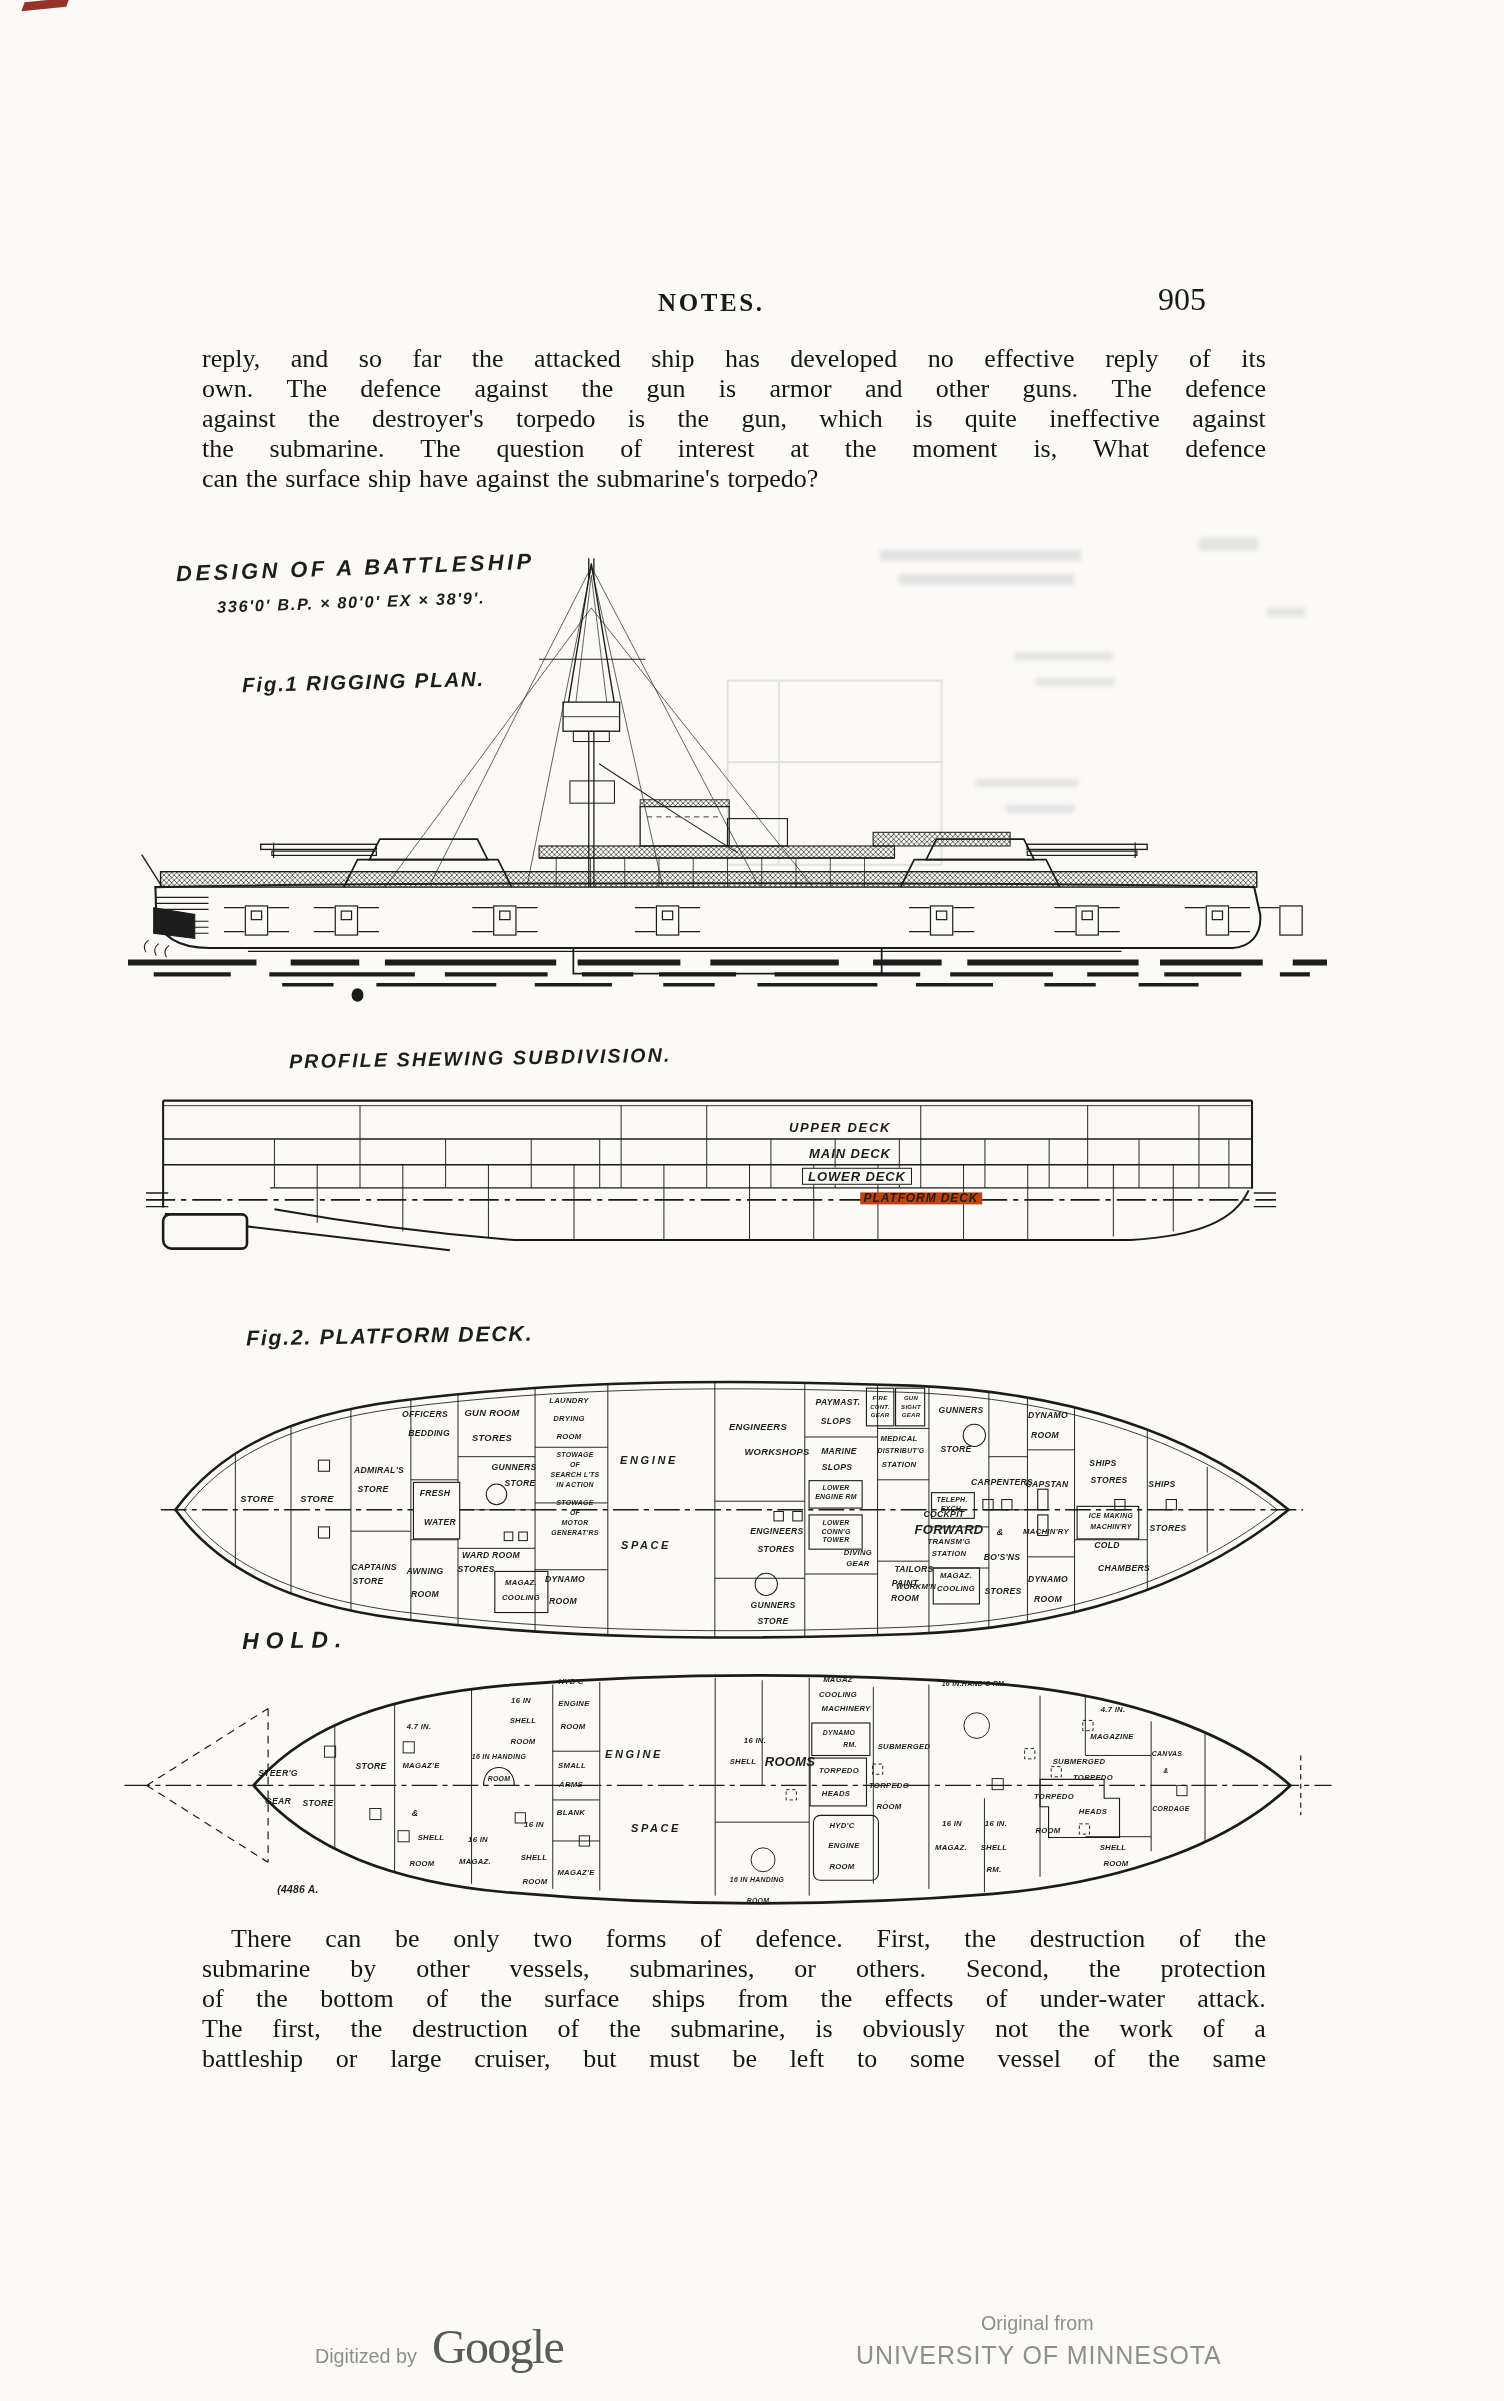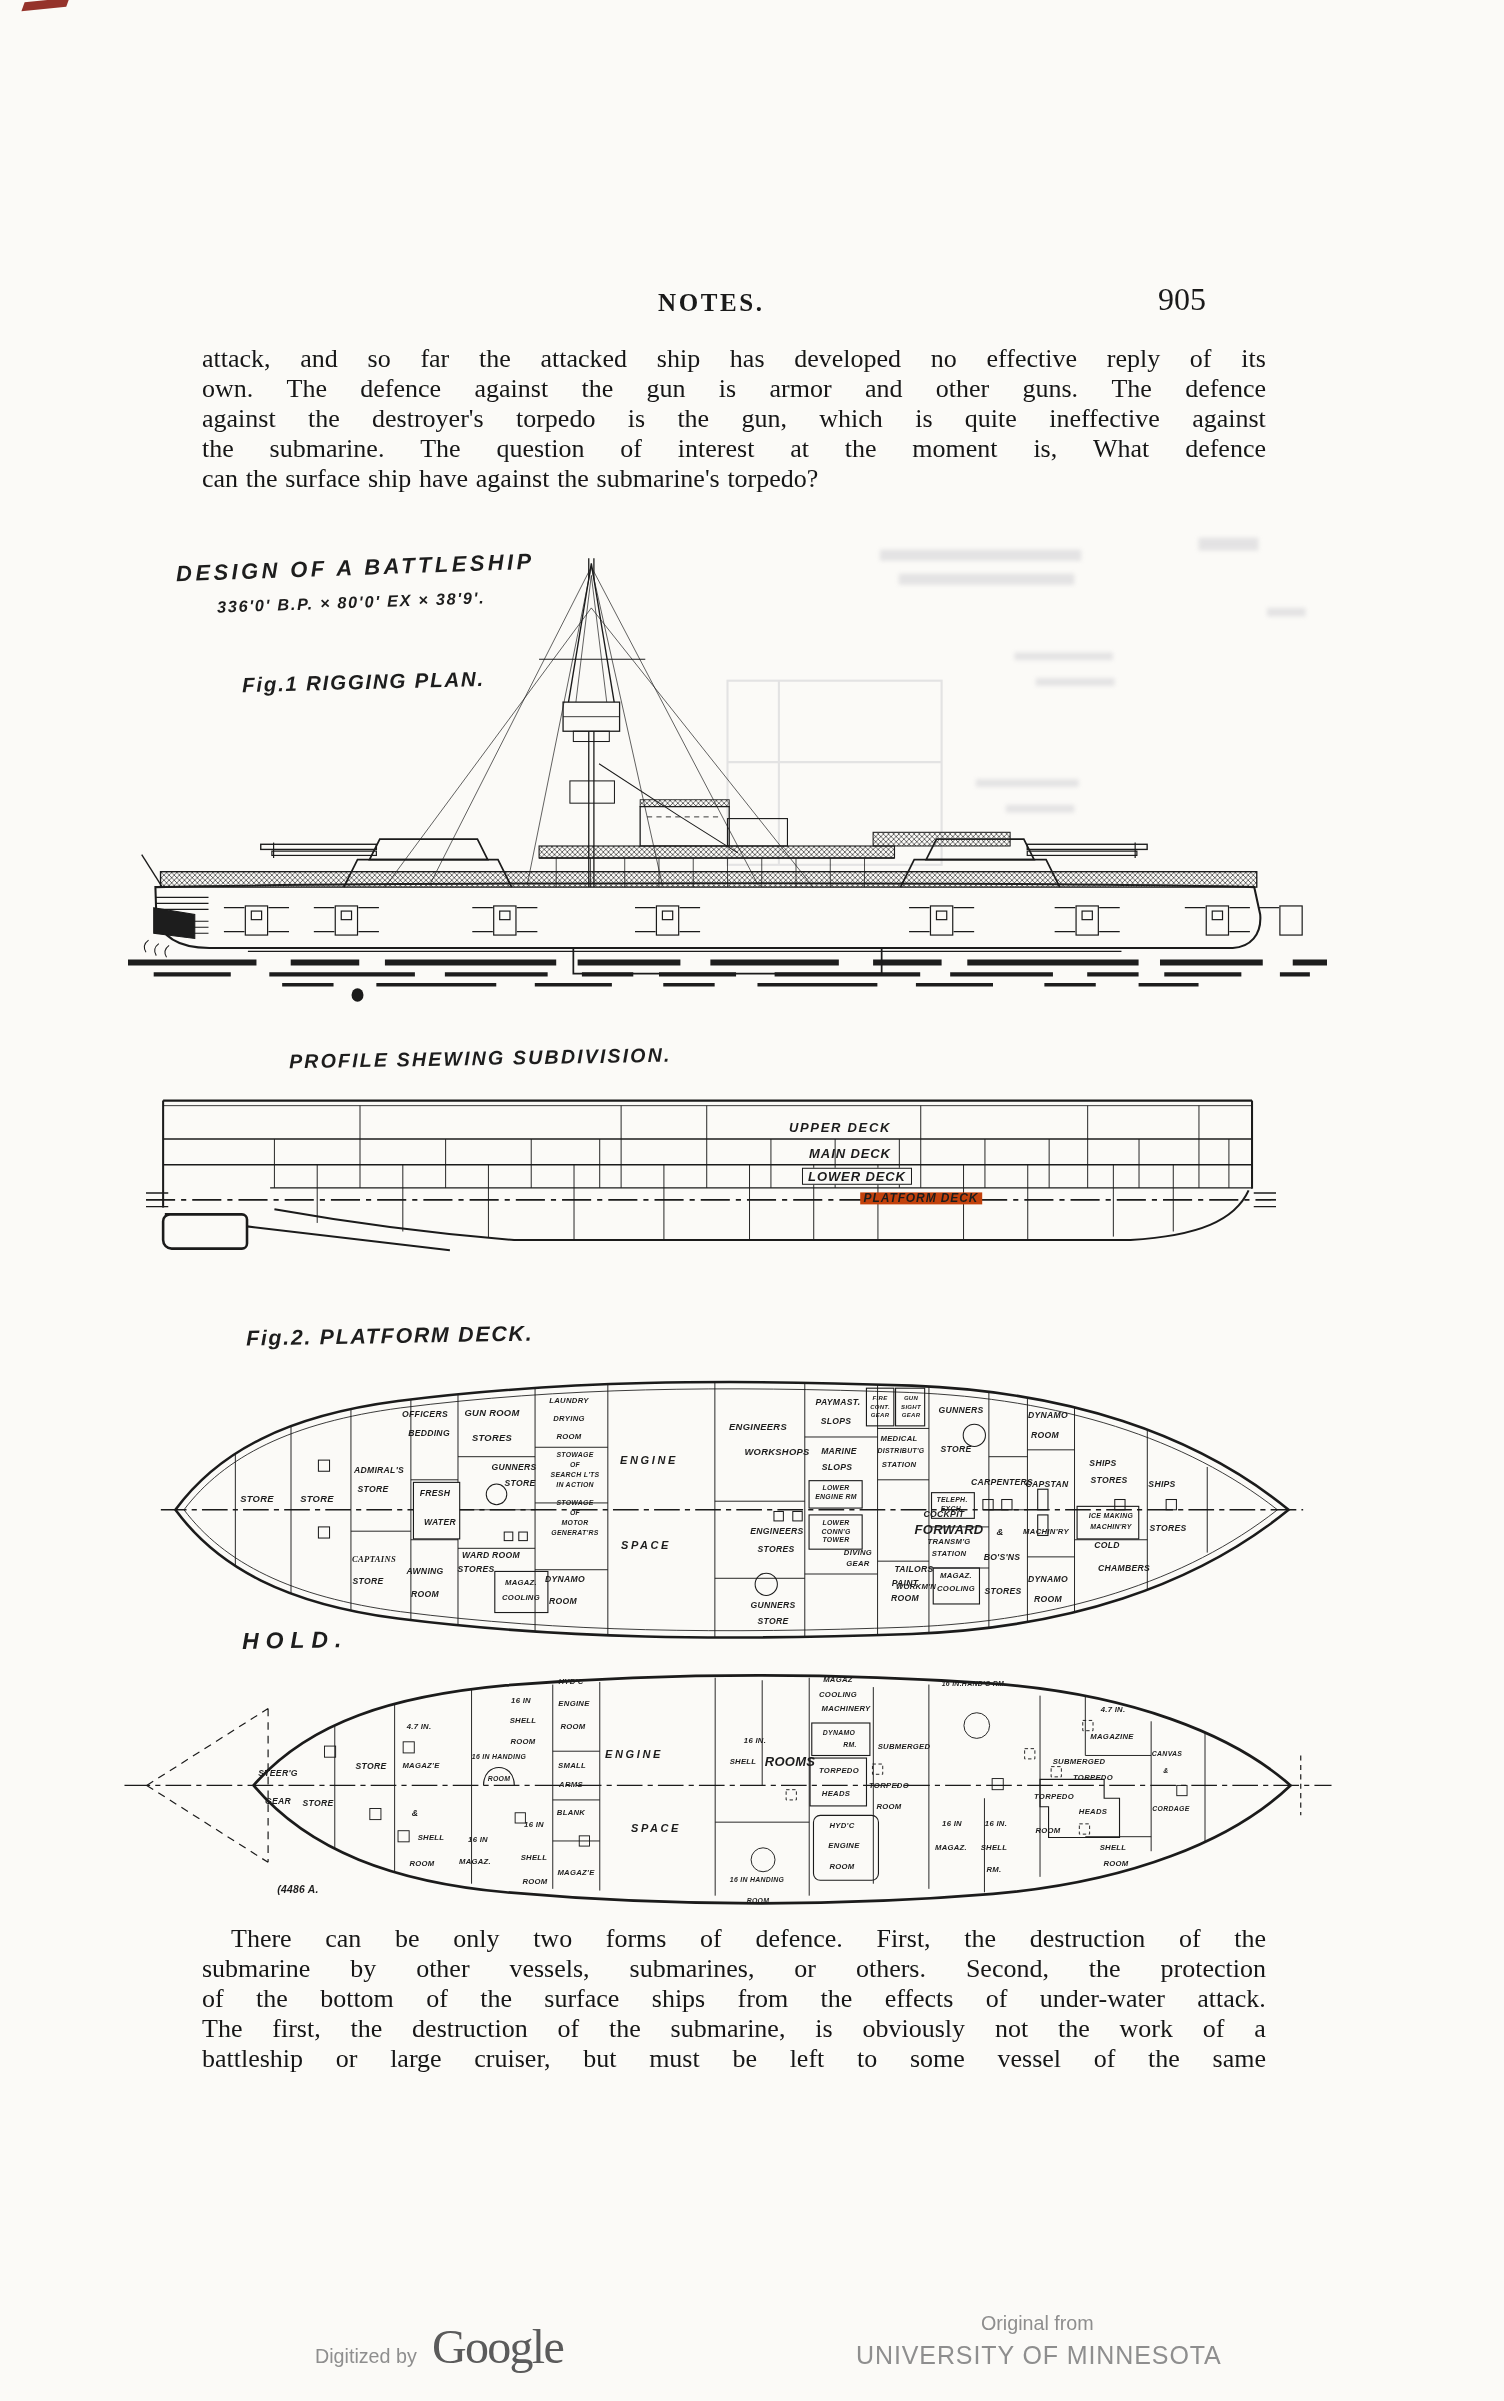--- a/index.html
+++ b/index.html
@@ -39,21 +39,21 @@
 </style>
 </head>
 <body>
 
 <div class="redmark"></div>
 
 <div class="abs hdr-title" style="left:658px;top:289px;">NOTES.</div>
 <div class="abs pagenum" style="left:1158px;top:281px;">905</div>
 
 <div class="abs para" style="left:202px;top:344px;">
-    <div class="tline"><span>attack,</span><span>and</span><span>so</span><span>far</span><span>the</span><span>attacked</span><span>ship</span><span>has</span><span>developed</span><span>no</span><span>effective</span><span>reply</span><span>of</span><span>its</span></div>
+    <div class="tline"><span>reply,</span><span>and</span><span>so</span><span>far</span><span>the</span><span>attacked</span><span>ship</span><span>has</span><span>developed</span><span>no</span><span>effective</span><span>reply</span><span>of</span><span>its</span></div>
     <div class="tline"><span>own.</span><span>The</span><span>defence</span><span>against</span><span>the</span><span>gun</span><span>is</span><span>armor</span><span>and</span><span>other</span><span>guns.</span><span>The</span><span>defence</span></div>
     <div class="tline"><span>against</span><span>the</span><span>destroyer's</span><span>torpedo</span><span>is</span><span>the</span><span>gun,</span><span>which</span><span>is</span><span>quite</span><span>ineffective</span><span>against</span></div>
     <div class="tline"><span>the</span><span>submarine.</span><span>The</span><span>question</span><span>of</span><span>interest</span><span>at</span><span>the</span><span>moment</span><span>is,</span><span>What</span><span>defence</span></div>
     <div class="tline noj"><span>can</span><span>the</span><span>surface</span><span>ship</span><span>have</span><span>against</span><span>the</span><span>submarine's</span><span>torpedo?</span></div>
   </div>
 
 <div class="abs hand cap-design" style="left:176px;top:555px;">DESIGN OF A BATTLESHIP</div>
 <div class="abs hand cap-dims" style="left:217px;top:593px;">336'0' B.P. × 80'0' EX × 38'9'.</div>
 <div class="abs hand cap-fig1" style="left:242px;top:670px;">Fig.1 RIGGING PLAN.</div>
 
@@ -258,21 +258,21 @@
     </g>
 
     <path d="M25,170 C75,102 155,60 285,43 C475,19 665,17 885,25 C1065,32 1215,80 1325,170 C1215,260 1065,308 885,315 C665,323 475,321 285,297 C155,280 75,238 25,170 Z" stroke-width="3"></path>
     <path d="M35,170 C82,108 160,68 288,51 C476,27 664,25 882,33 C1058,40 1205,86 1312,170 C1205,254 1058,300 882,307 C664,315 476,313 288,289 C160,272 82,232 35,170 Z" stroke-width="1"></path>
   </g>
 </svg>
 <span class="dlabel" style="left: 103px; top: 135px;">STORE</span>
     <span class="dlabel" style="left: 163px; top: 135px;">STORE</span>
     <span class="dlabel" style="left: 225px; top: 107px; font-size: 8.6px;">ADMIRAL'S</span>
     <span class="dlabel" style="left: 219px; top: 126px; font-size: 8.6px;">STORE</span>
-    <span class="dlabel" style="left: 220px; top: 196px; font-size: 8.6px; font-family: Liberation Serif, serif;">CAPTAINS</span>
+    <span class="dlabel" style="left: 220px; top: 204px; font-size: 8.6px;">CAPTAINS</span>
     <span class="dlabel" style="left: 214px; top: 218px; font-size: 8.6px;">STORE</span>
     <span class="dlabel" style="left: 271px; top: 51px; font-size: 8.6px;">OFFICERS</span>
     <span class="dlabel" style="left: 275px; top: 70px; font-size: 8.6px;">BEDDING</span>
     <span class="dlabel" style="left: 271px; top: 208px; font-size: 8.6px;">AWNING</span>
     <span class="dlabel" style="left: 271px; top: 231px; font-size: 8.6px;">ROOM</span>
     <span class="dlabel" style="left: 338px; top: 49px;">GUN ROOM</span>
     <span class="dlabel" style="left: 338px; top: 74px;">STORES</span>
     <span class="dlabel" style="left: 360px; top: 104px; font-size: 8.6px;">GUNNERS</span>
     <span class="dlabel" style="left: 366px; top: 120px; font-size: 8.6px;">STORE</span>
     <span class="dlabel" style="left: 281px; top: 130px; font-size: 8.6px;">FRESH</span>

